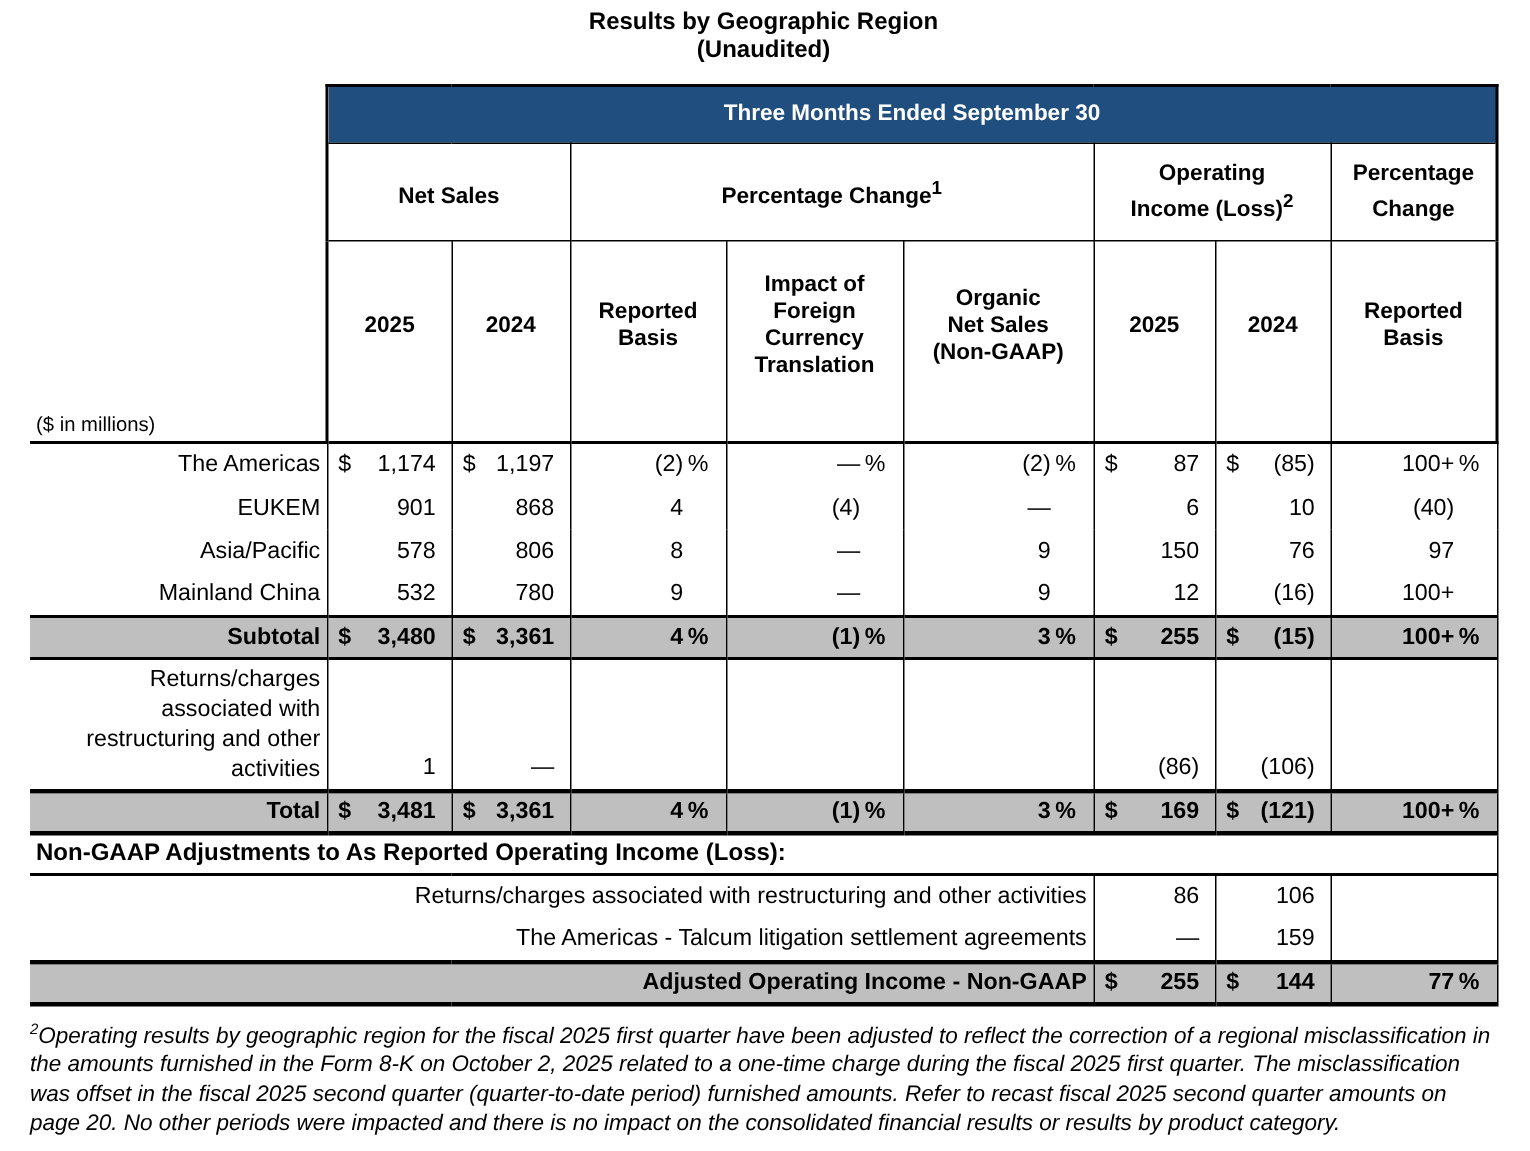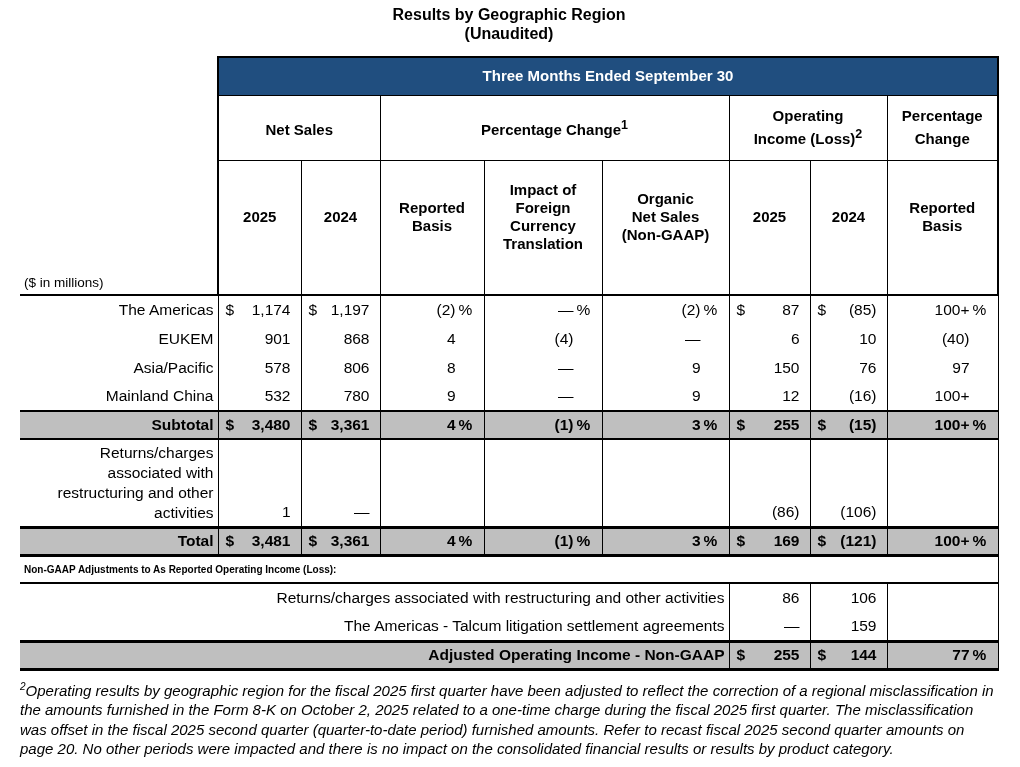--- a/index.html
+++ b/index.html
@@ -38,21 +38,21 @@
           border-right:1px solid #000; line-height:20px; }
   td.num{ border-right:1px solid #000; vertical-align:middle; }
   tr.tall td.num{ vertical-align:bottom; padding-bottom:5px; }
   tr.tall td.lbl{ vertical-align:middle; }
 
   tr.subr td{ border-top:2px solid #000; border-bottom:2px solid #000; background:var(--gray,#BFBFBF); font-weight:bold; }
   tr.totr td{ border-top:3px solid #000; border-bottom:3px solid #000; background:var(--gray,#BFBFBF); font-weight:bold; }
   tr.adj  td{ border-top:3px solid #000; border-bottom:3px solid #000; background:var(--gray,#BFBFBF); font-weight:bold; }
   tr.subr td.lbl, tr.totr td.lbl{ padding-left:26px; }
   tr.adj td.lbl{ padding-left:52px; }
-  tr.ngh td{ border-bottom:2px solid #000; border-right:1px solid #000; font-weight:bold; text-align:left; padding-left:4px; font-size:10px; }
+  tr.ngh td{ border-bottom:2px solid #000; border-right:1px solid #000; font-weight:bold; text-align:left; padding-left:4px; font-size:16px; }
 
   
   .cw{ display:flex; align-items:baseline; width:100%; box-sizing:border-box; }
   .cw .val{ flex:1; text-align:right; }
   .cw .dlr{ flex:0 0 auto; padding-left:7px; }
   td.money .val{ padding-right:10px; }
   td.pct .cw{ padding-right:5px; }
   .cw .sfx{ flex:0 0 20px; padding-left:3px; text-align:left; }
 
   

